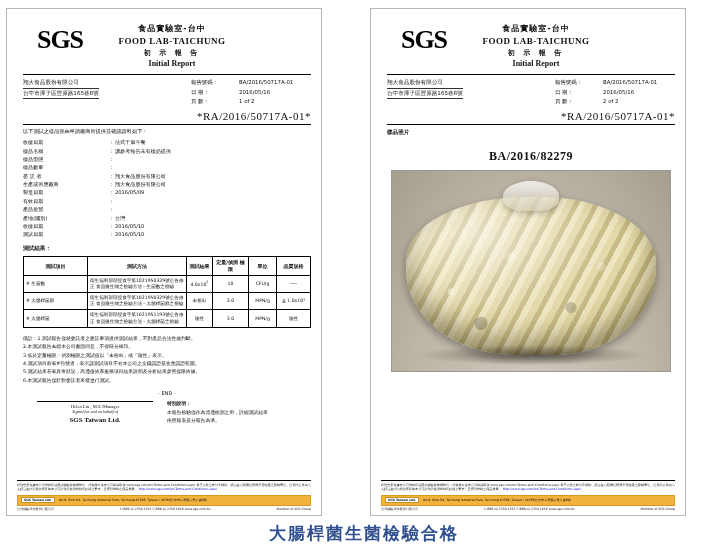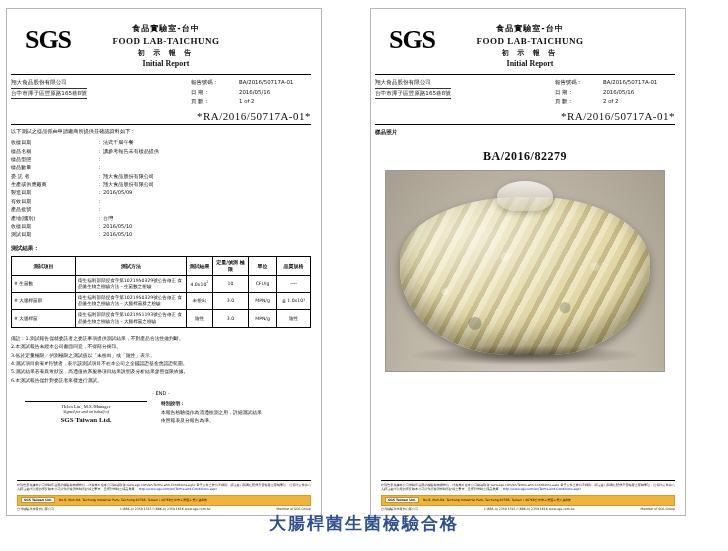--- a/index.html
+++ b/index.html
@@ -15,21 +15,21 @@
     background: #ffffff;
     overflow: hidden;
   }
   .page {
     position: absolute;
     top: 8px;
     width: 316px;
     height: 508px;
     background: #ffffff;
     border: 1px solid #b8b8b8;
-    padding: 6px 10px 4px 4px;
+    padding: 6px 10px 4px 16px;
     font-size: 5px;
     color: #111;
     overflow: hidden;
   }
   #page-left { left: 6px; }
   #page-right { left: 370px; }
 
   
   .doc-head {
     display: flex;
@@ -344,21 +344,21 @@
     font-family: "DejaVu Sans", sans-serif;
     font-size: 5.6px;
     font-weight: bold;
     margin: 4px 0 0 0;
   }
 
   
   .caption {
     position: absolute;
     left: 0; right: 0;
-    bottom: 16px;
+    bottom: 6px;
     text-align: center;
     font-family: "DejaVu Sans", sans-serif;
     font-weight: bold;
     font-size: 17px;
     color: #2f4f8f;
     letter-spacing: 2px;
   }
 </style>
 </head>
 <body>

